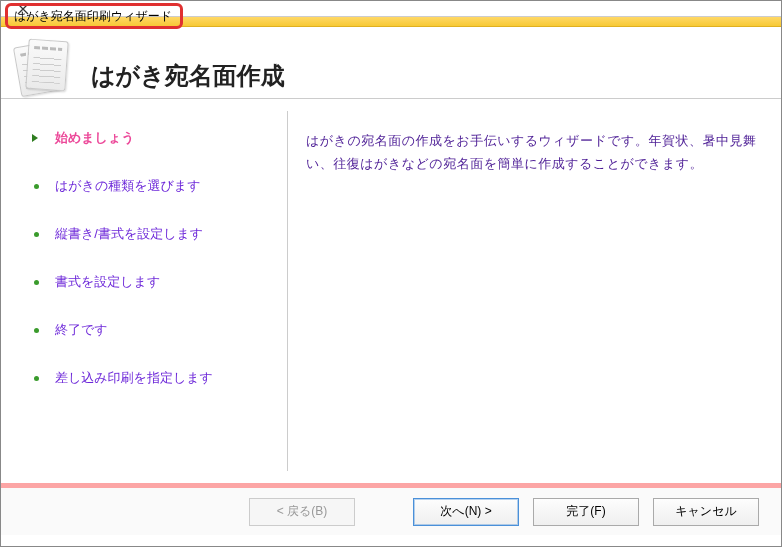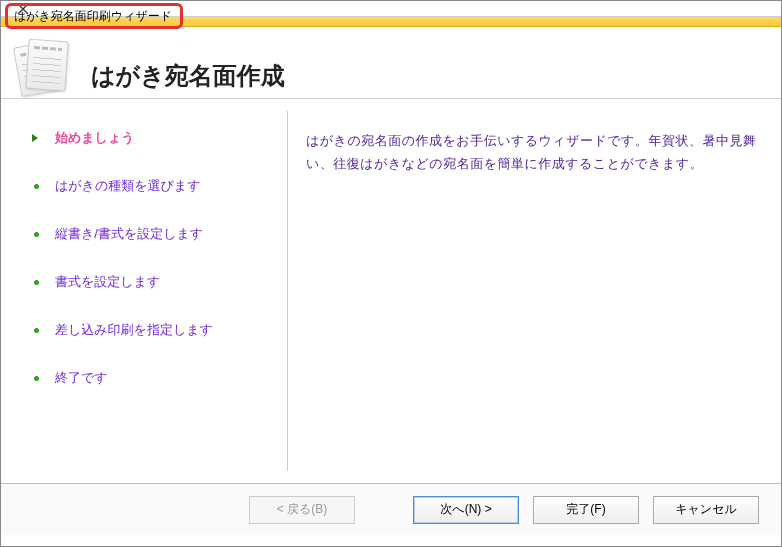--- a/index.html
+++ b/index.html
@@ -135,21 +135,21 @@
     flex: 1;
     padding: 30px 22px 10px 18px;
     font-size: 13px;
     line-height: 1.8;
     letter-spacing: 0.5px;
     color: #4c1d95;
   }
 
   .button-bar {
     height: 52px;
-    border-top: 1px solid #fca5a5;
+    border-top: 5px solid #fca5a5;
     display: flex;
     align-items: center;
     justify-content: flex-end;
     gap: 14px;
     padding: 0 22px;
     background: #fafafa;
   }
   .wiz-btn {
     min-width: 106px;
     height: 28px;
@@ -222,27 +222,27 @@
       <div class="step-item">
         <span class="step-bullet">
           <span class="step-dot"></span>
         </span>
         <span>書式を設定します</span>
       </div>
       <div class="step-item">
         <span class="step-bullet">
           <span class="step-dot"></span>
         </span>
+        <span>終了です</span>
+      </div>
+      <div class="step-item">
+        <span class="step-bullet">
+          <span class="step-dot"></span>
+        </span>
         <span>差し込み印刷を指定します</span>
-      </div>
-      <div class="step-item">
-        <span class="step-bullet">
-          <span class="step-dot"></span>
-        </span>
-        <span>終了です</span>
       </div>
     </div>
   <div class="divider"></div>
   <div class="content-col">
     <div>はがきの宛名面の作成をお手伝いするウィザードです。年賀状、暑中見舞い、往復はがきなどの宛名面を簡単に作成することができます。</div>
   </div>
 </div>
 
 <div class="button-bar">
   <button class="wiz-btn disabled">

